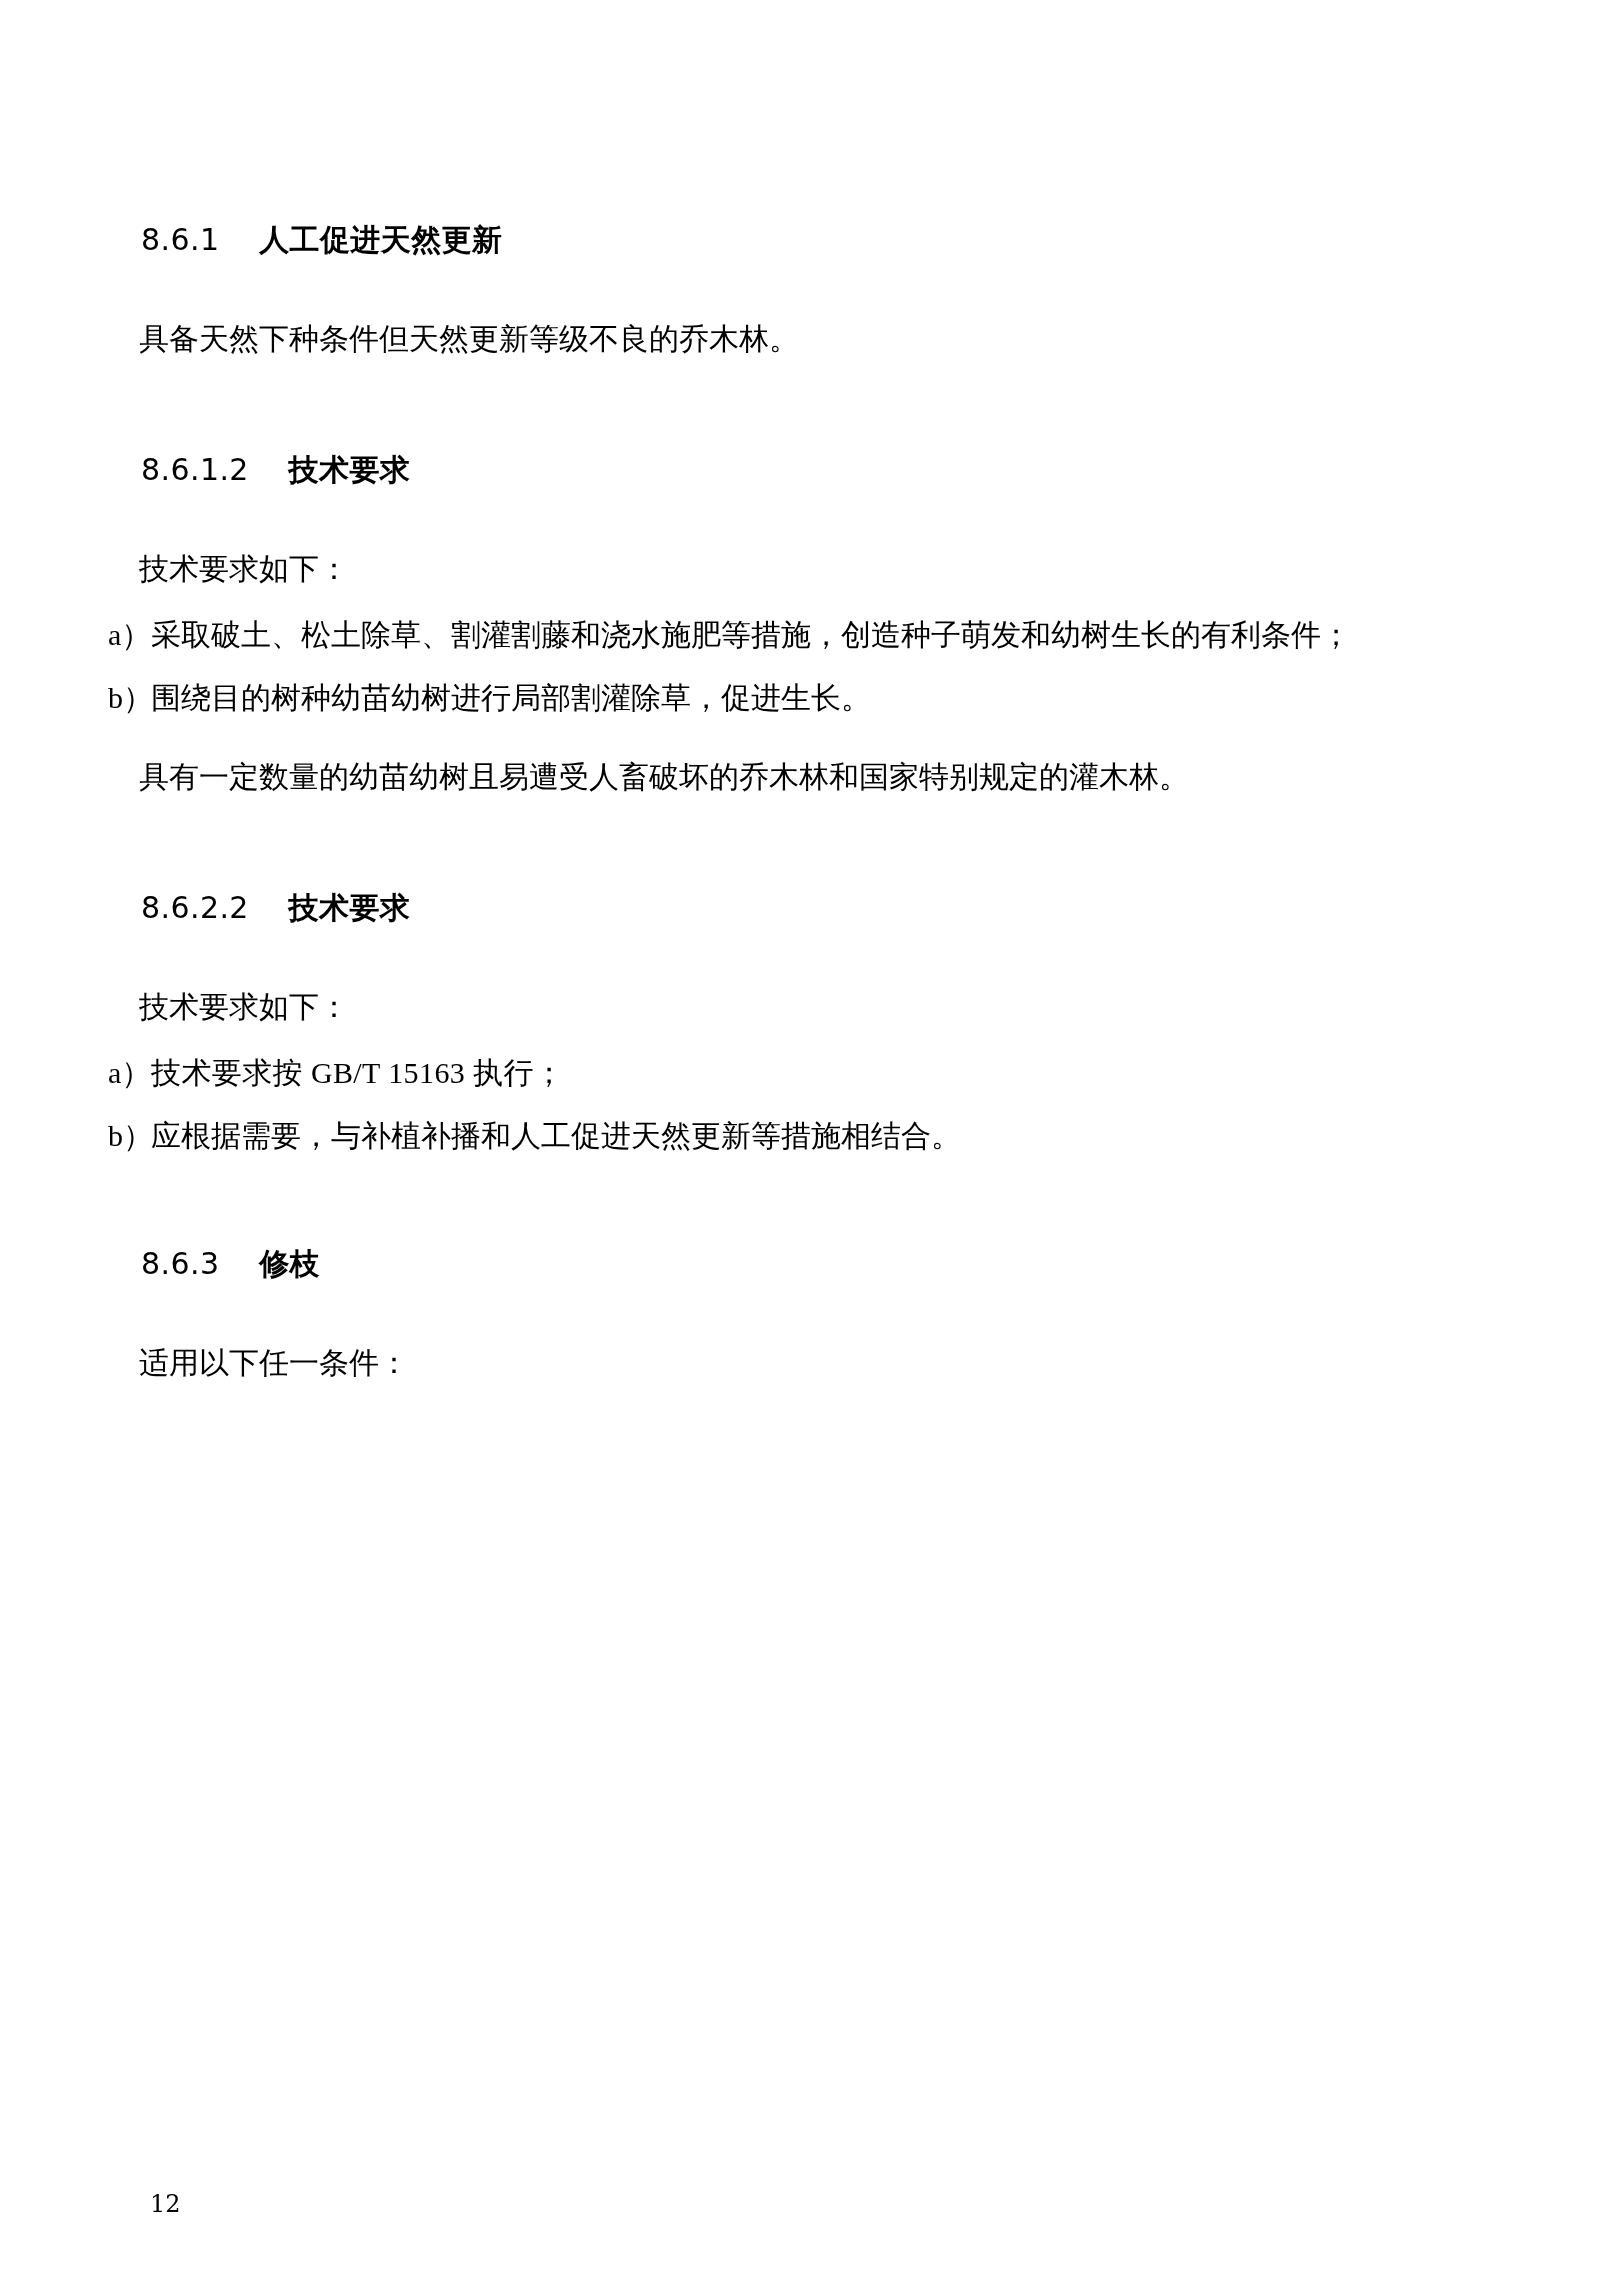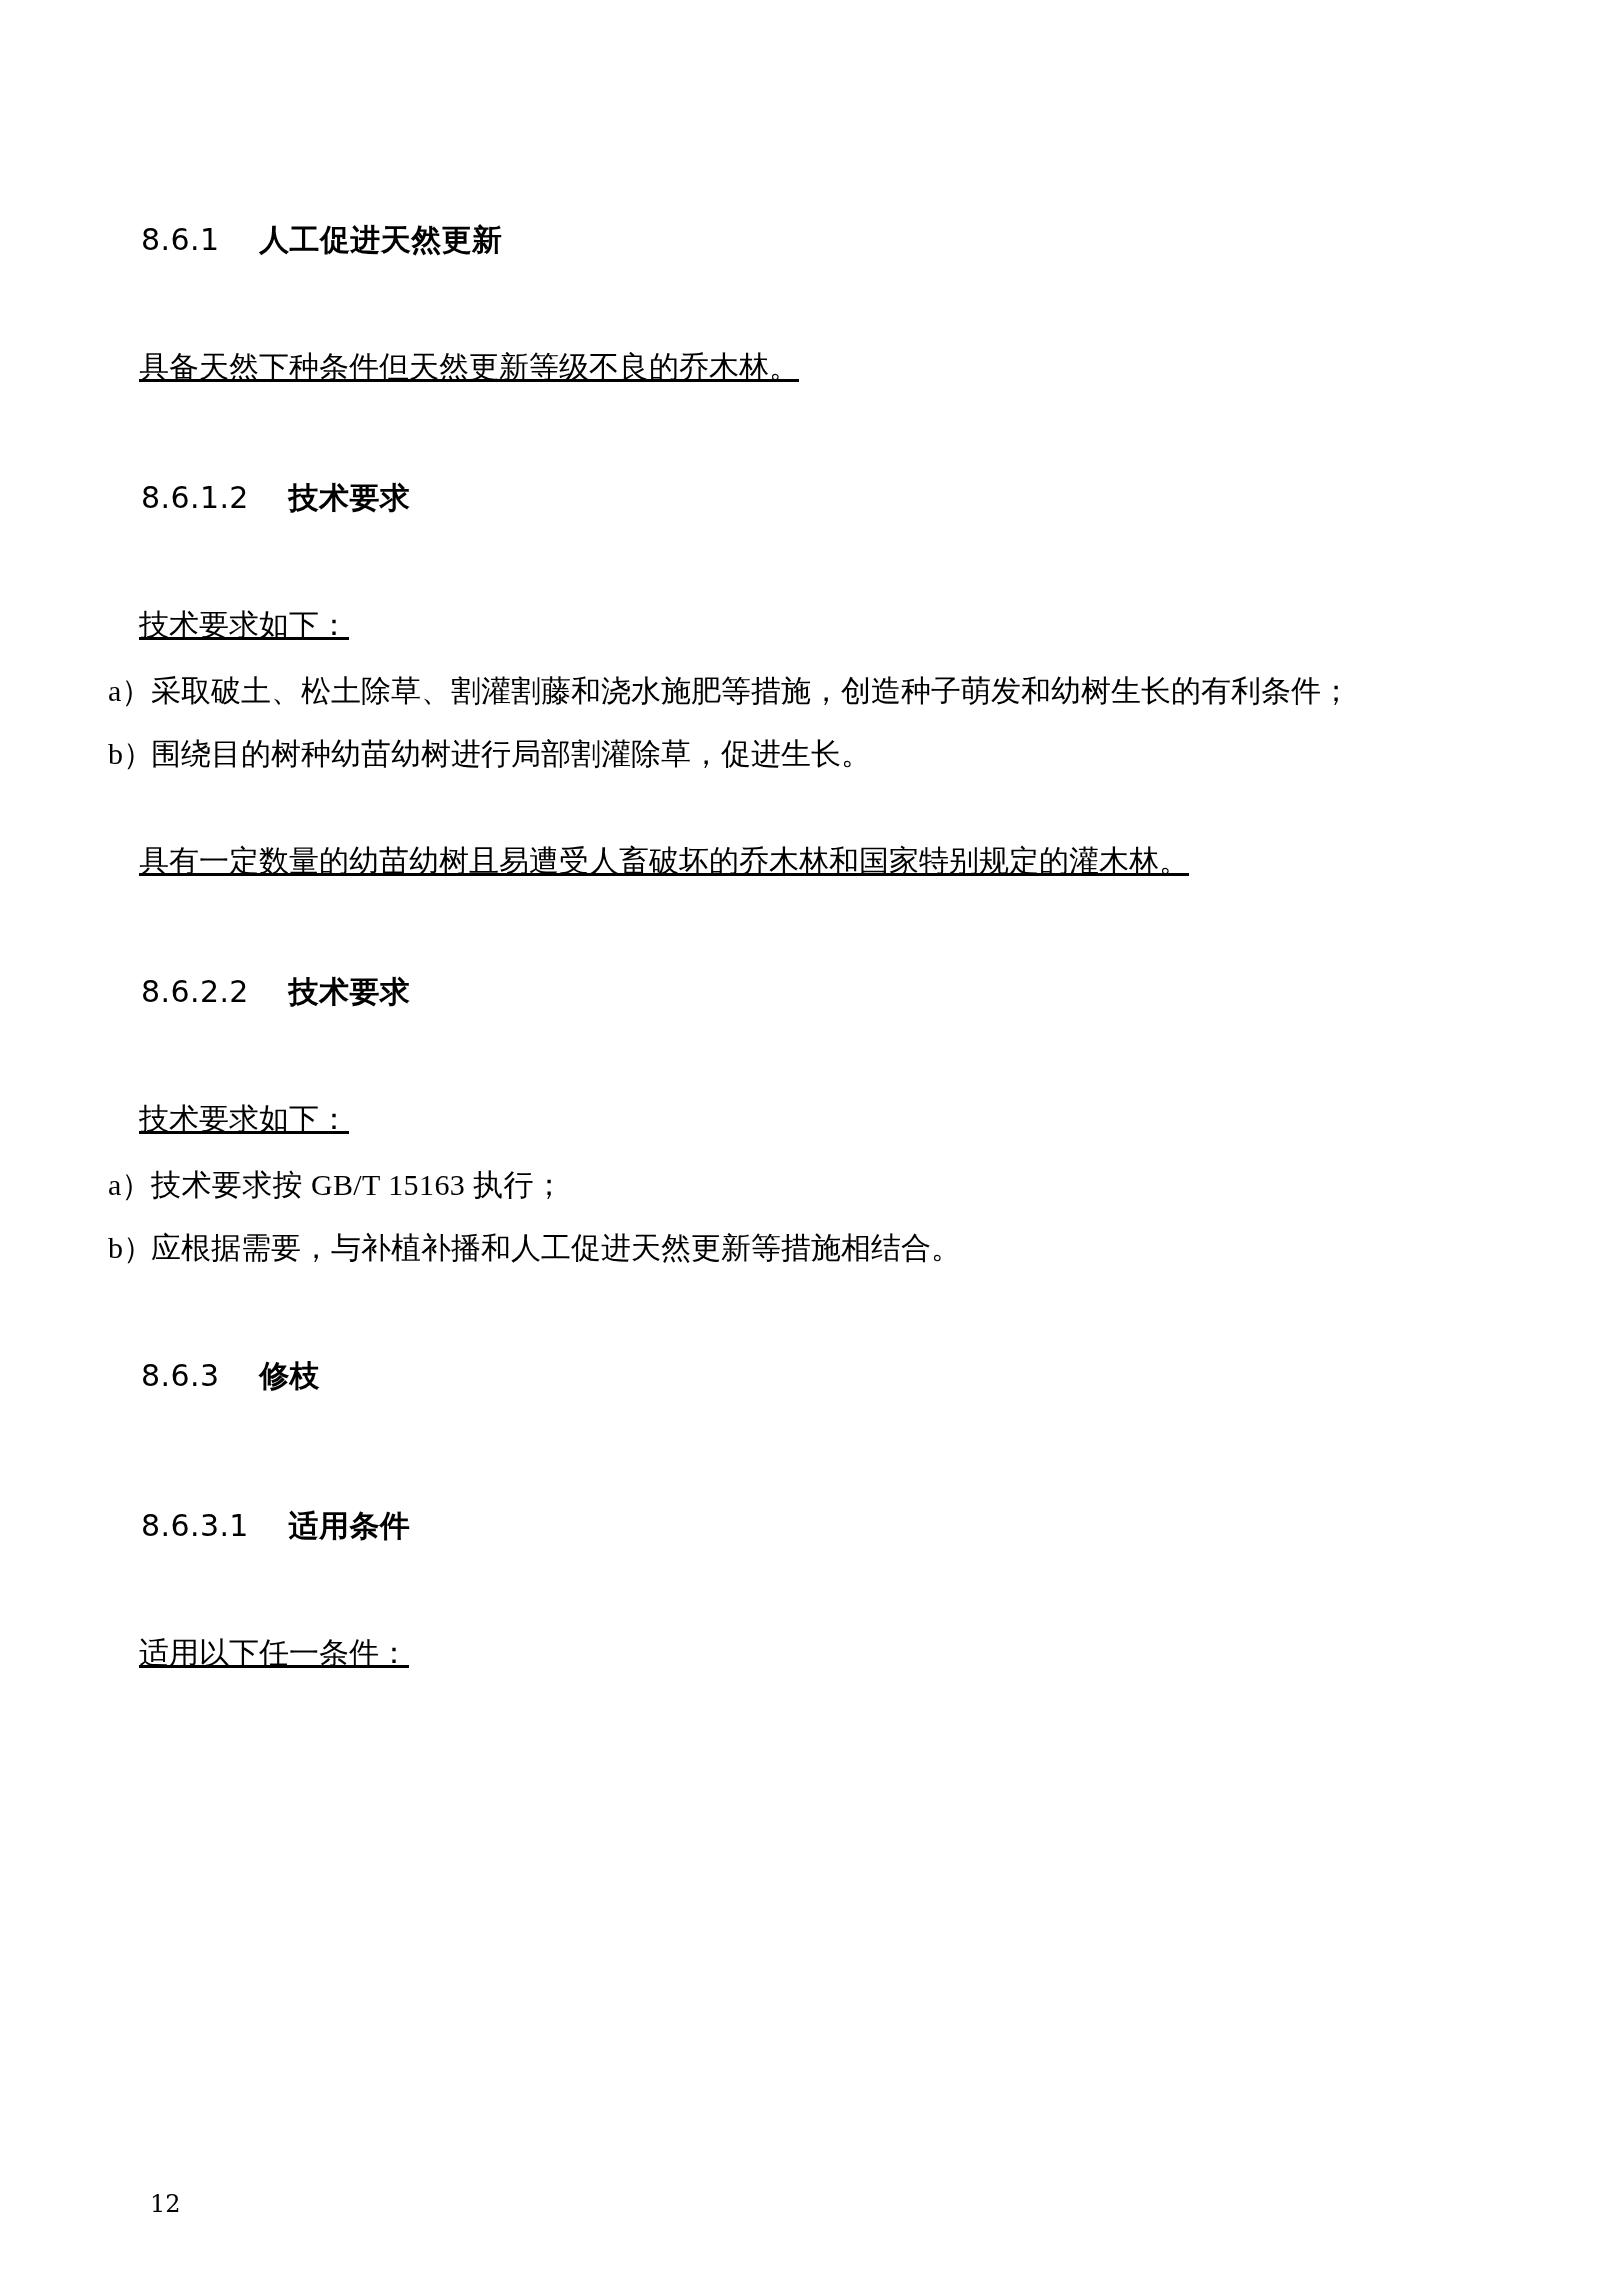--- a/index.html
+++ b/index.html
@@ -46,21 +46,21 @@
     font-family: "DejaVu Serif", "Liberation Serif", serif;
     font-size: 30px;
     line-height: 1.72;
     margin: 0;
     padding: 0;
     text-align: justify;
   }
   .indent2 {
     text-indent: 63px;
   }
-  .para-gap { margin-top: 56px; text-decoration: underline; }
+  .para-gap { margin-top: 28px; }
 
   
   .list {
     margin: 0;
     padding: 0;
     list-style: none;
   }
   .list li {
     font-family: "DejaVu Serif", "Liberation Serif", serif;
     font-size: 30px;
@@ -135,22 +135,19 @@
       <li>
         <span class="marker">b）</span>
         <span>应根据需要，与补植补播和人工促进天然更新等措施相结合。</span>
       </li>
     </ul>
 
     <div class="clause gap-before-heading">
       <span class="num">8.6.3</span><span class="num">&nbsp;&nbsp;&nbsp;&nbsp;</span><span>修枝</span>
     </div>
 
-    <div class="clause gap-before-sub">
-      <span class="num">8.6.3.1</span><span class="num">&nbsp;&nbsp;&nbsp;&nbsp;</span><span>适用条件</span>
-    </div>
     <p class="para indent2 para-gap">适用以下任一条件：</p>
 
   </div>
 
   <div class="page-number">12</div>
 </div>
 
 
 </body></html>

